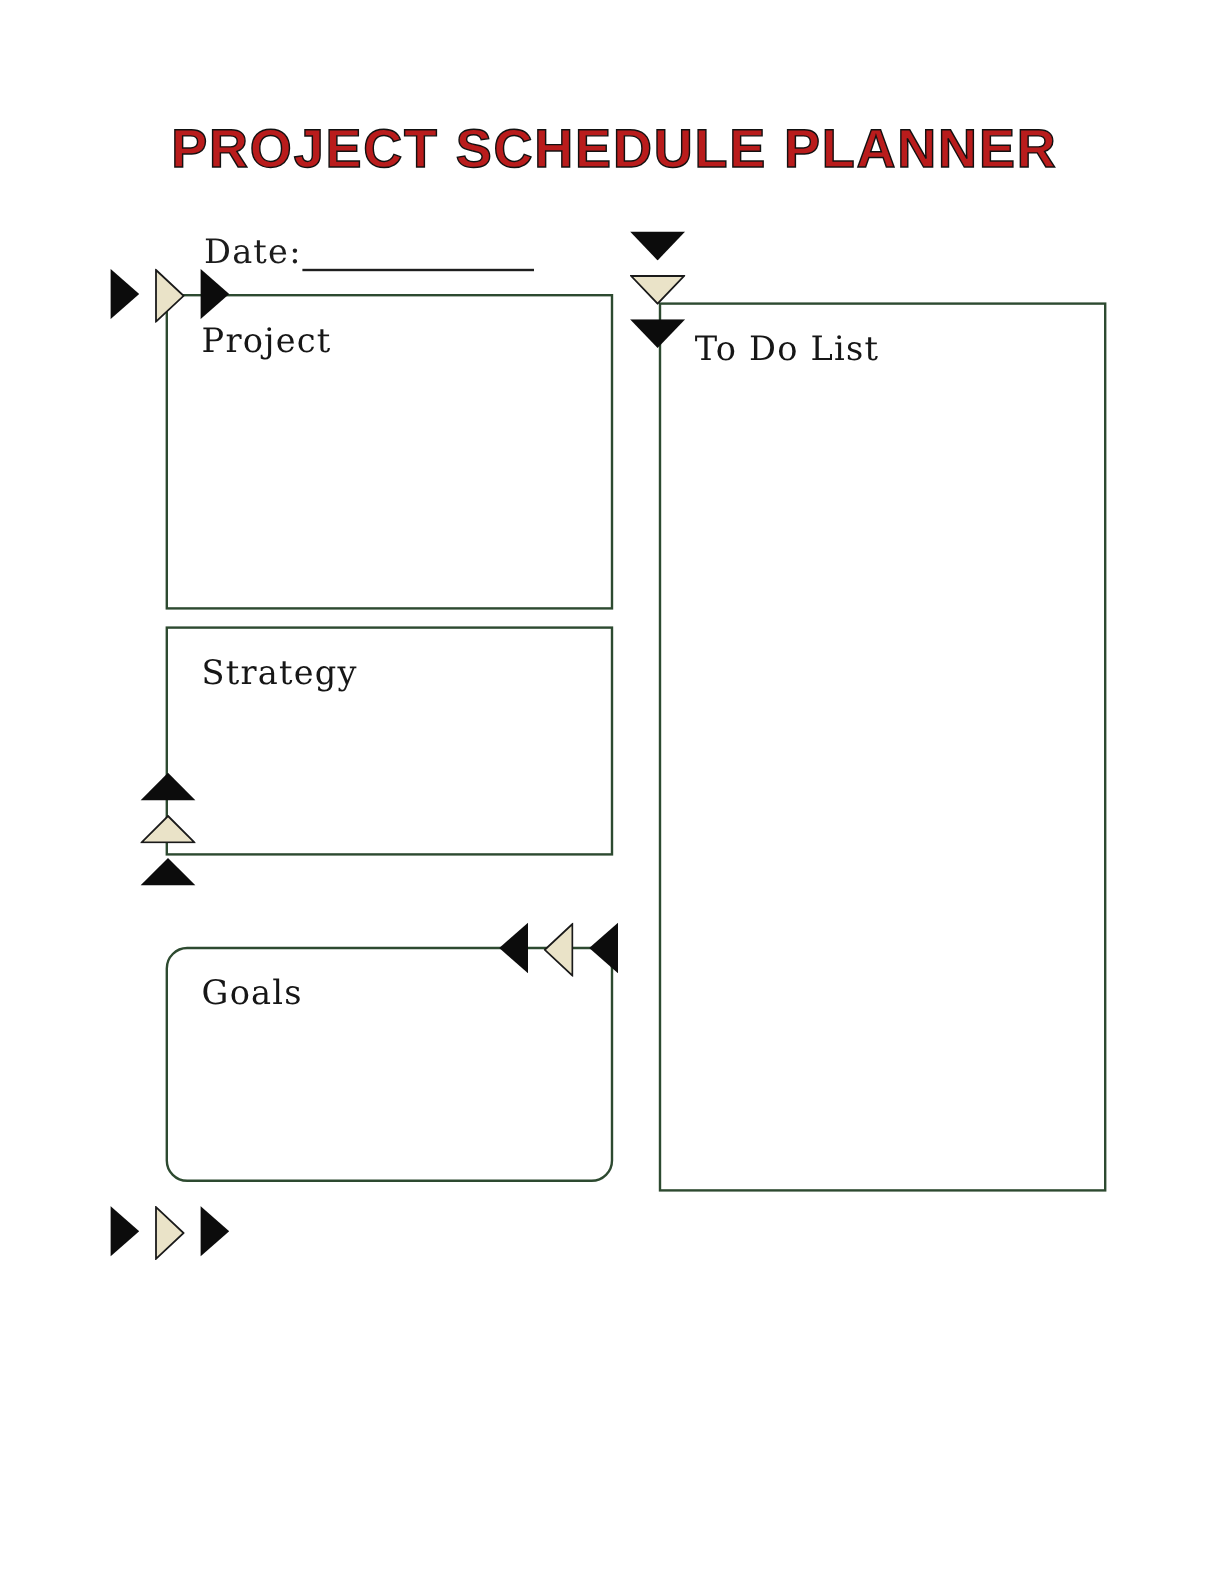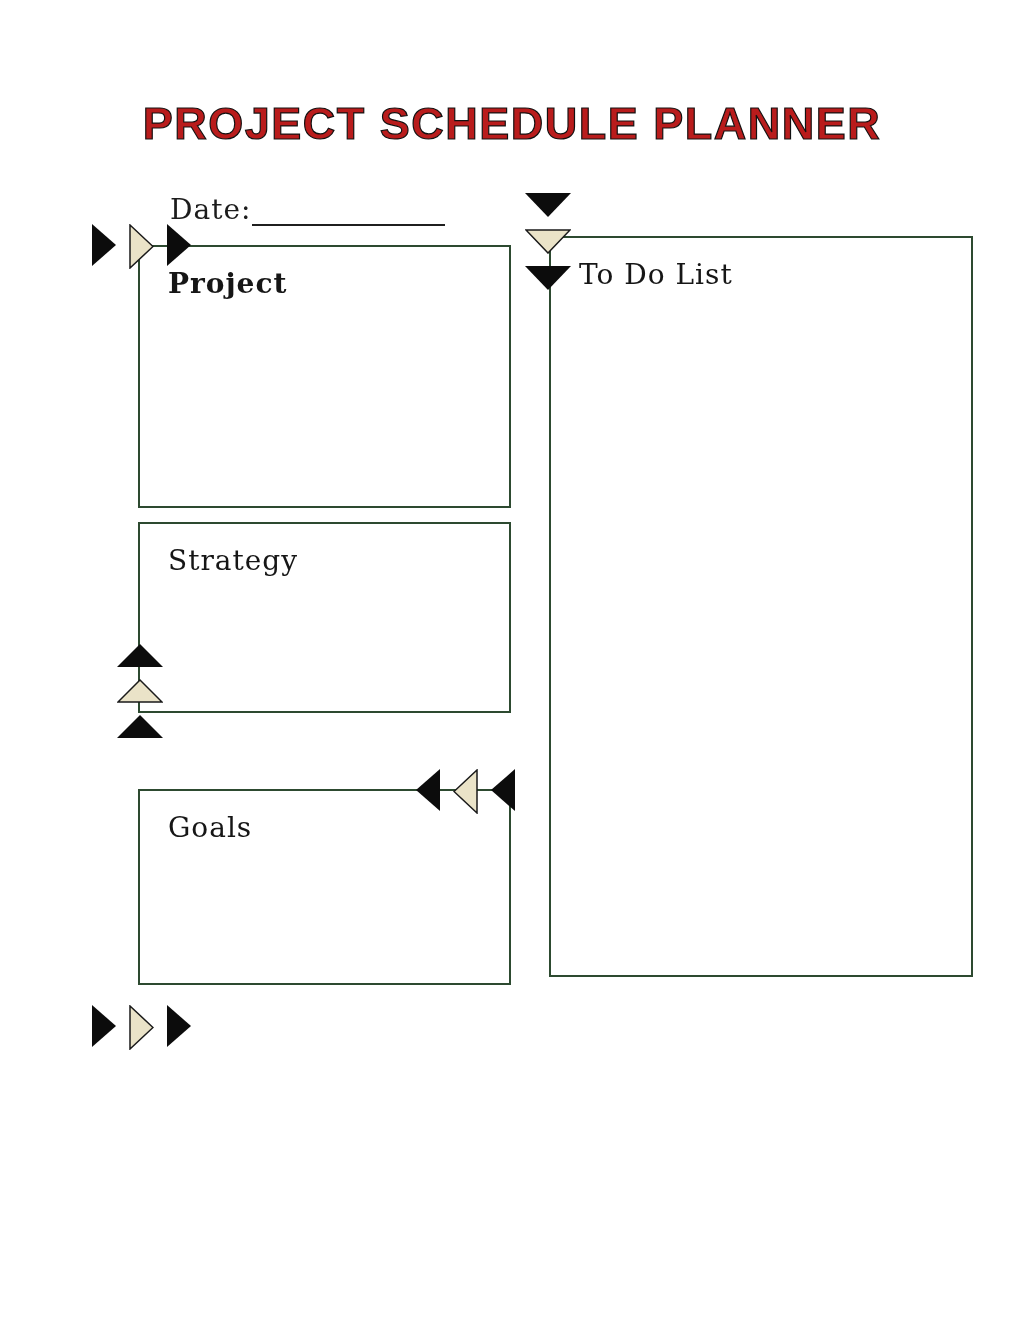--- a/index.html
+++ b/index.html
@@ -58,24 +58,24 @@
   .box-label {
     position: absolute;
     top: 20px;
     left: 28px;
     font-family: "DejaVu Serif", "Liberation Serif", serif;
     font-size: 28px;
     color: #161616;
     letter-spacing: 1px;
     white-space: nowrap;
   }
-  .box-project  { left: 138px; top: 245px;  width: 373px; height: 263px; font-weight: bold; }
-  .box-todo     { left: 549px; top: 236px;  width: 424px; height: 741px; text-align: right; }
+  .box-project  { left: 138px; top: 245px;  width: 373px; height: 263px; }
+  .box-todo     { left: 549px; top: 252px;  width: 373px; height: 741px; text-align: right; }
   .box-strategy { left: 138px; top: 522px;  width: 373px; height: 191px; }
-  .box-goals    { left: 138px; top: 789px;  width: 373px; height: 196px; }
+  .box-goals    { left: 138px; top: 789px;  width: 373px; height: 196px; border-radius: 18px; }
   .box-notes    { left: 138px; top: 1026px; width: 784px; height: 219px; }
 
   .tri-cluster {
     position: absolute;
     display: flex;
     z-index: 5;
   }
   .tri-cluster.horizontal { flex-direction: row;    gap: 13px; }
   .tri-cluster.vertical   { flex-direction: column; gap: 12px; }
   .tri-cluster svg { display: block; }

